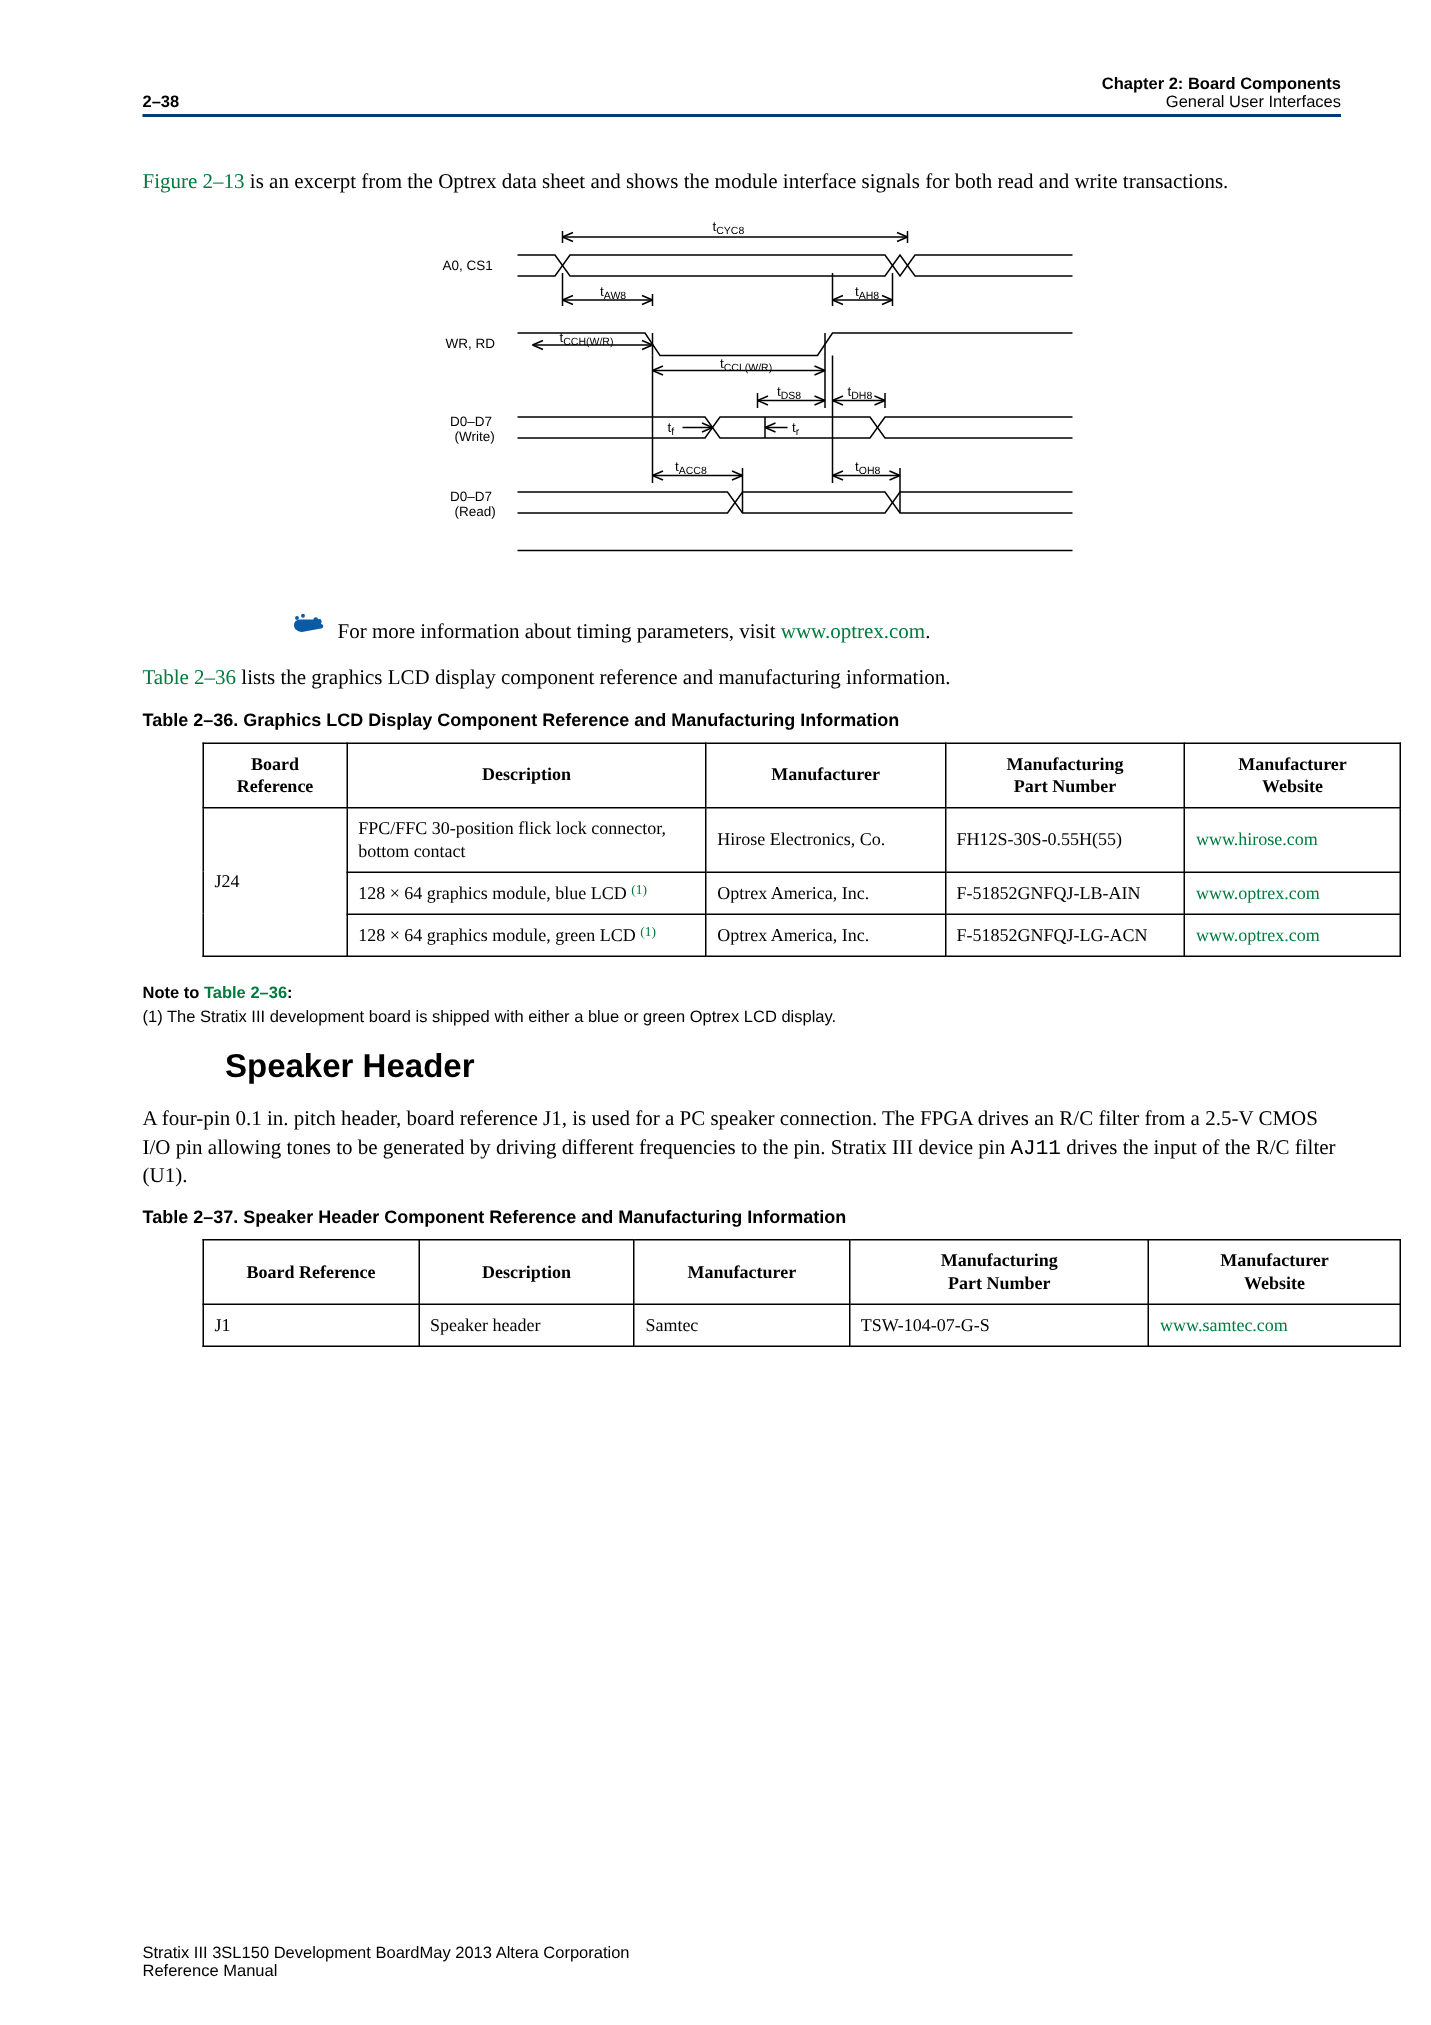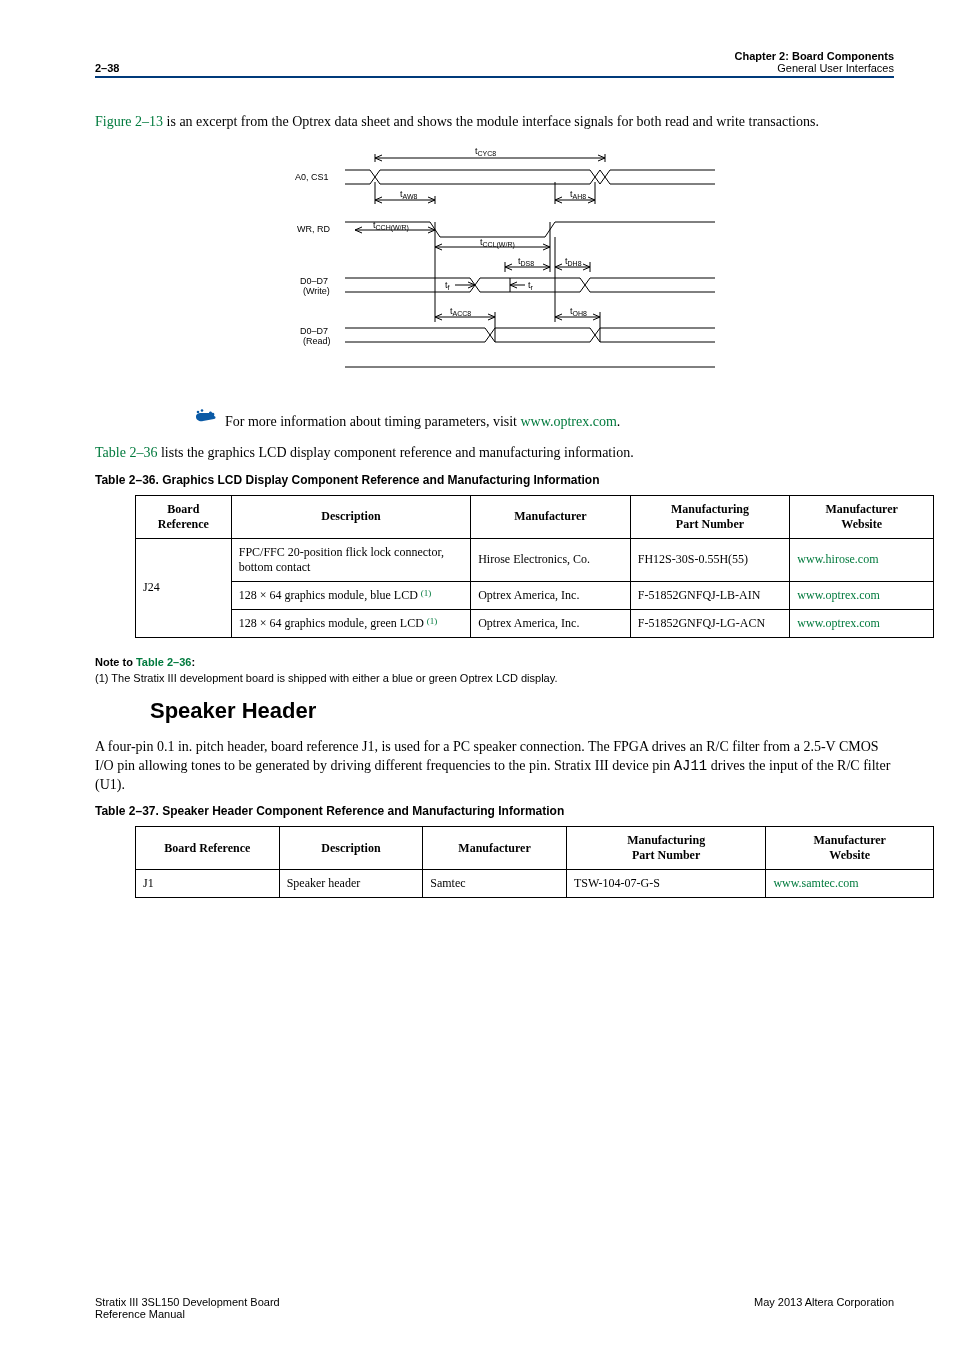--- a/index.html
+++ b/index.html
@@ -109,21 +109,21 @@
   }
   .note .bold { font-weight: bold; }
   .note .link2 { color: #007a3d; }
   .sup { font-size: 9px; vertical-align: top; color: #007a3d; }
   .ftr {
     position: absolute;
     bottom: 30px;
     left: 95px;
     right: 60px;
     display: flex;
-    justify-content: space-between;
+    justify-content: flex-start;
     font-family: Arial, Helvetica, sans-serif;
     font-size: 11px;
   }
   .svg-wrap {
     text-align: center;
     margin: 5px 0 15px 0;
   }
   svg text {
     font-family: Arial, Helvetica, sans-serif;
   }
@@ -261,21 +261,21 @@
         <th style="width:12%"><span>Board</span><br><span>Reference</span></th>
         <th style="width:30%">Description</th>
         <th style="width:20%">Manufacturer</th>
         <th style="width:20%"><span>Manufacturing</span><br><span>Part Number</span></th>
         <th style="width:18%"><span>Manufacturer</span><br><span>Website</span></th>
       </tr>
     </thead>
     <tbody>
       <tr>
         <td rowspan="3">J24</td>
-        <td><span>FPC/FFC 20-position flick lock connector, bottom contact</span><span class="sup"></span></td>
+        <td><span>FPC/FFC 30-position flick lock connector, bottom contact</span><span class="sup"></span></td>
         <td>Hirose Electronics, Co.</td>
         <td>FH12S-30S-0.55H(55)</td>
         <td><span class="link">www.hirose.com</span></td>
       </tr>
       <tr>
         <td><span>128 × 64 graphics module, blue LCD </span><span class="sup">(1)</span></td>
         <td>Optrex America, Inc.</td>
         <td>F-51852GNFQJ-LB-AIN</td>
         <td><span class="link">www.optrex.com</span></td>
       </tr>

